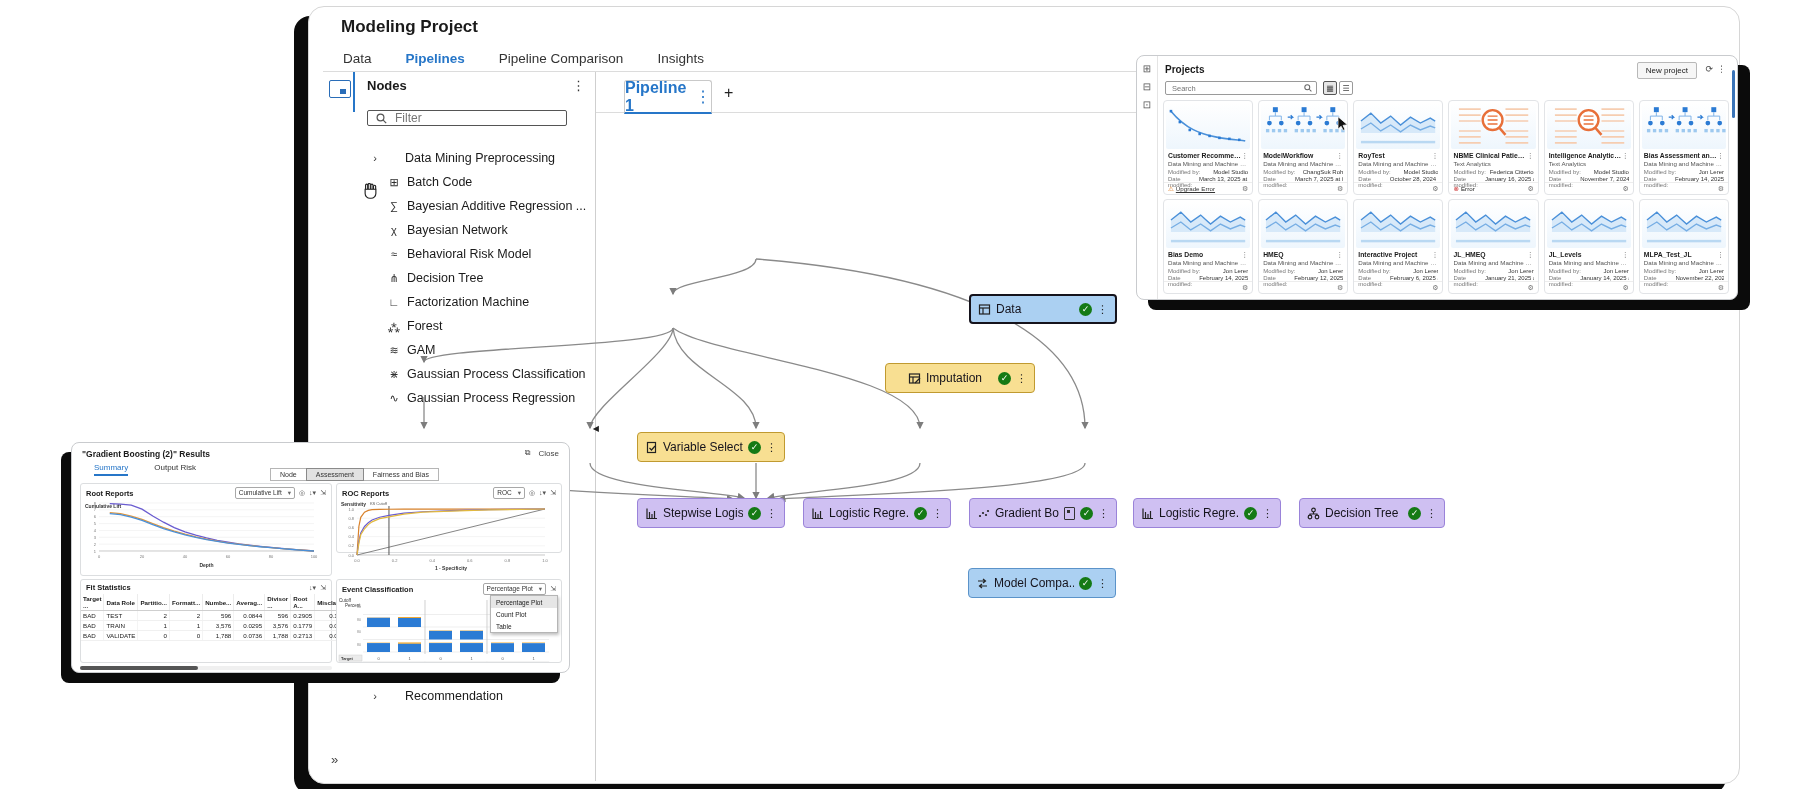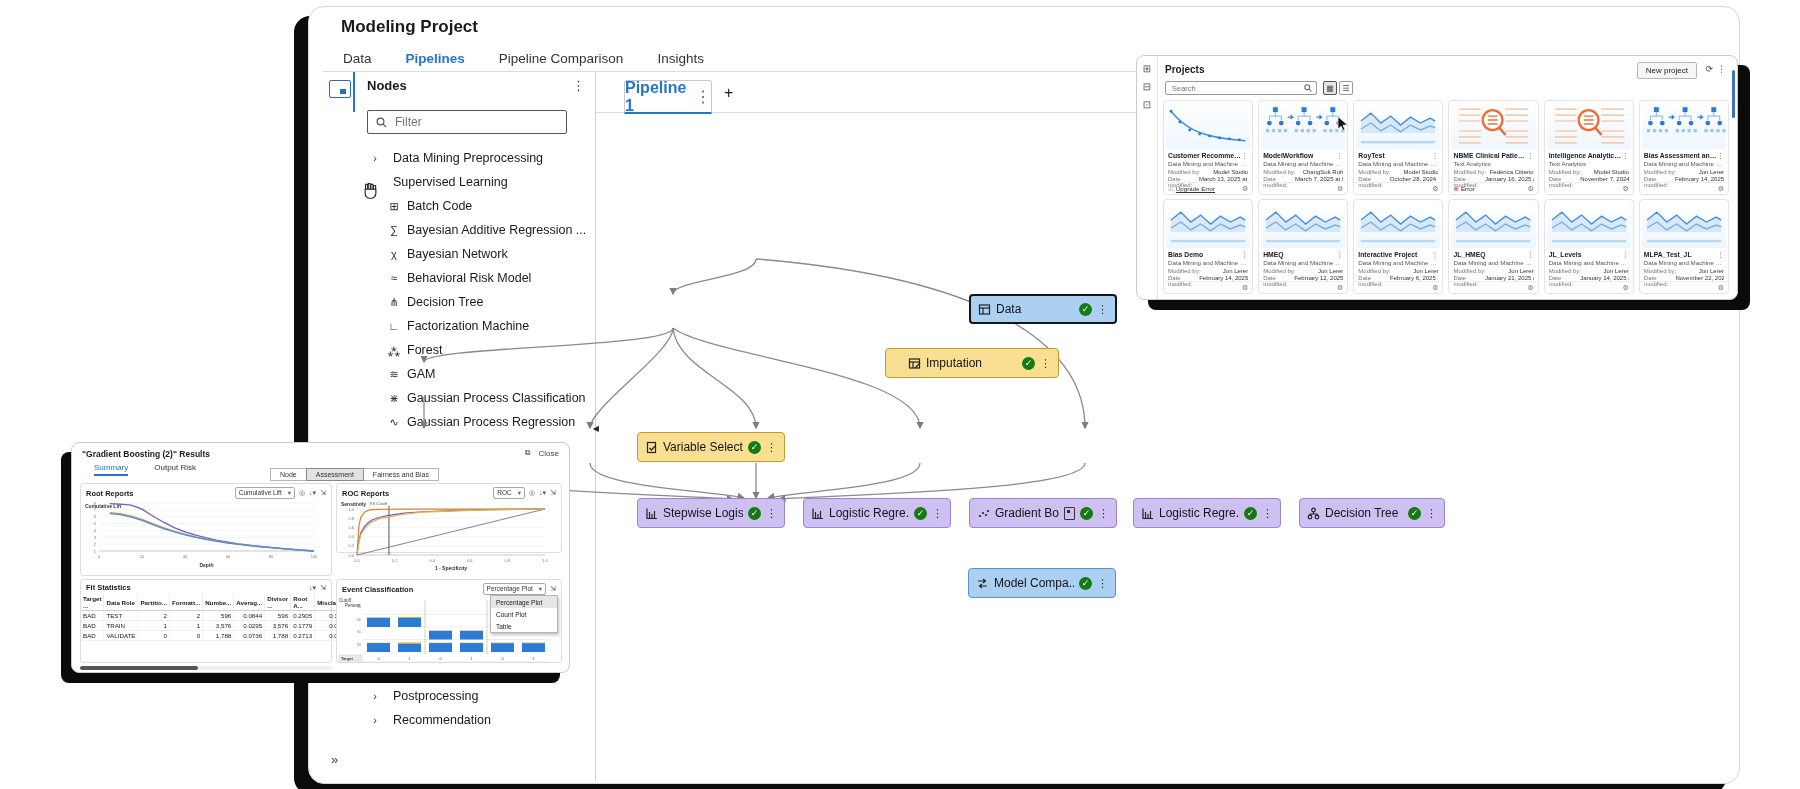--- a/index.html
+++ b/index.html
@@ -17,28 +17,28 @@
   .rail{position:absolute;left:14px;top:65px;width:32px;bottom:2px;}
   .rail-btn{position:absolute;left:6px;top:8px;width:20px;height:16px;border:1px solid #2a6db8;
     border-radius:2px;display:flex;align-items:center;justify-content:center;}
   .rail-btn .dot{width:6px;height:5px;background:#2a6db8;margin-left:6px;margin-top:4px;}
   .rail-accent{position:absolute;right:-1px;top:0;width:3px;height:40px;background:#2676c8;}
   .rail-collapse{position:absolute;left:8px;bottom:14px;font-size:13px;color:#444;}
   
   .nodes-panel{position:absolute;left:46px;top:65px;width:240px;bottom:2px;border-right:1px solid #cfcfcf;background:#fff;}
   .np-header{position:absolute;left:12px;top:6px;font-size:13px;font-weight:bold;}
   .np-kebab{position:absolute;right:10px;top:6px;font-size:13px;color:#333;}
-  .np-filter{position:absolute;left:12px;top:38px;width:200px;height:24px;border:1px solid #555;
+  .np-filter{position:absolute;left:12px;top:38px;width:200px;height:16px;border:1px solid #555;
     border-radius:2px;display:flex;align-items:center;gap:6px;padding:0 8px;box-sizing:border-box;}
   .np-filter input{border:none;outline:none;font-size:12px;width:140px;color:#333;
     font-family:"Liberation Sans",sans-serif;background:transparent;}
   .tree{position:absolute;left:0;top:74px;right:1px;bottom:0;font-size:12.5px;overflow:hidden;}
   .trow{height:24px;display:flex;align-items:center;}
   .trow .chev{width:24px;text-align:center;color:#333;font-size:11px;margin-left:8px;}
-  .trow.group .lbl{margin-left:6px;}
+  .trow.group .lbl{margin-left:18px;}
   .trow.item{padding-left:30px;}
   .trow.item .nicon{width:18px;color:#2e2e2e;font-size:11px;text-align:center;}
   .trow.item .lbl{margin-left:4px;white-space:nowrap;overflow:hidden;text-overflow:ellipsis;width:180px;}
   .tree-spacer{height:250px;}
   .panel-resize-arrow{position:absolute;right:-4px;top:352px;font-size:8px;color:#222;}
   
   .canvas-area{position:absolute;left:287px;top:65px;right:1px;bottom:2px;}
   .ptab-bar{position:absolute;left:0;right:0;top:0;height:40px;border-bottom:1px solid #dcdcdc;}
   .ptab{position:absolute;left:28px;top:8px;width:86px;height:31px;border:1px solid #c9c9c9;border-bottom:2px solid #2676c8;
     border-radius:3px 3px 0 0;background:#fff;display:flex;align-items:center;gap:8px;justify-content:center;
@@ -157,24 +157,20 @@
           <circle cx="4.5" cy="4.5" r="3.4" fill="none" stroke="#555" stroke-width="1.2"></circle>
           <line x1="7.2" y1="7.2" x2="10.2" y2="10.2" stroke="#555" stroke-width="1.2"></line>
         </svg>
         <input placeholder="Filter" style="">
       </div>
       <div class="tree" id="node-tree">
           <div class="trow group">
             <span class="chev">›</span>
             <span class="lbl">Data Mining Preprocessing</span>
           </div>
-          <div class="trow group">
-            <span class="chev"></span>
-            <span class="lbl">Supervised Learning</span>
-          </div>
           <div class="trow item">
             <span class="nicon">⊞</span>
             <span class="lbl">Batch Code</span>
           </div>
           <div class="trow item">
             <span class="nicon">∑</span>
             <span class="lbl">Bayesian Additive Regression ...</span>
           </div>
           <div class="trow item">
             <span class="nicon">χ</span>
@@ -254,21 +250,21 @@
           <div class="pnode blue selected" style="left: 373px; top: 222px; width: 148px;">
             <svg width="13" height="13" viewBox="0 0 13 13">
               <rect fill="none" stroke="#222" stroke-width="1.2" x="1.5" y="2" width="10" height="9"></rect>
               <line fill="none" stroke="#222" stroke-width="1.2" x1="1.5" y1="5" x2="11.5" y2="5"></line>
               <line fill="none" stroke="#222" stroke-width="1.2" x1="5" y1="5" x2="5" y2="11"></line>
             </svg>
             <span class="plabel">Data</span>
             <span class="check">✓</span>
             <span class="kebab">⋮</span>
           </div>
-          <div class="pnode yellow" style="left: 289px; top: 276px; width: 174px; padding-left: 22px;">
+          <div class="pnode yellow" style="left: 289px; top: 291px; width: 150px; padding-left: 22px;">
             <svg width="13" height="13" viewBox="0 0 13 13">
               <rect fill="none" stroke="#222" stroke-width="1.2" x="1.5" y="2" width="10" height="9"></rect>
               <line fill="none" stroke="#222" stroke-width="1.2" x1="1.5" y1="5" x2="11.5" y2="5"></line>
               <line fill="none" stroke="#222" stroke-width="1.2" x1="5" y1="5" x2="5" y2="11"></line>
               <line fill="none" stroke="#222" stroke-width="1.2" x1="7" y1="11" x2="12" y2="6"></line>
             </svg>
             <span class="plabel">Imputation</span>
             <span class="check">✓</span>
             <span class="kebab">⋮</span>
           </div>

